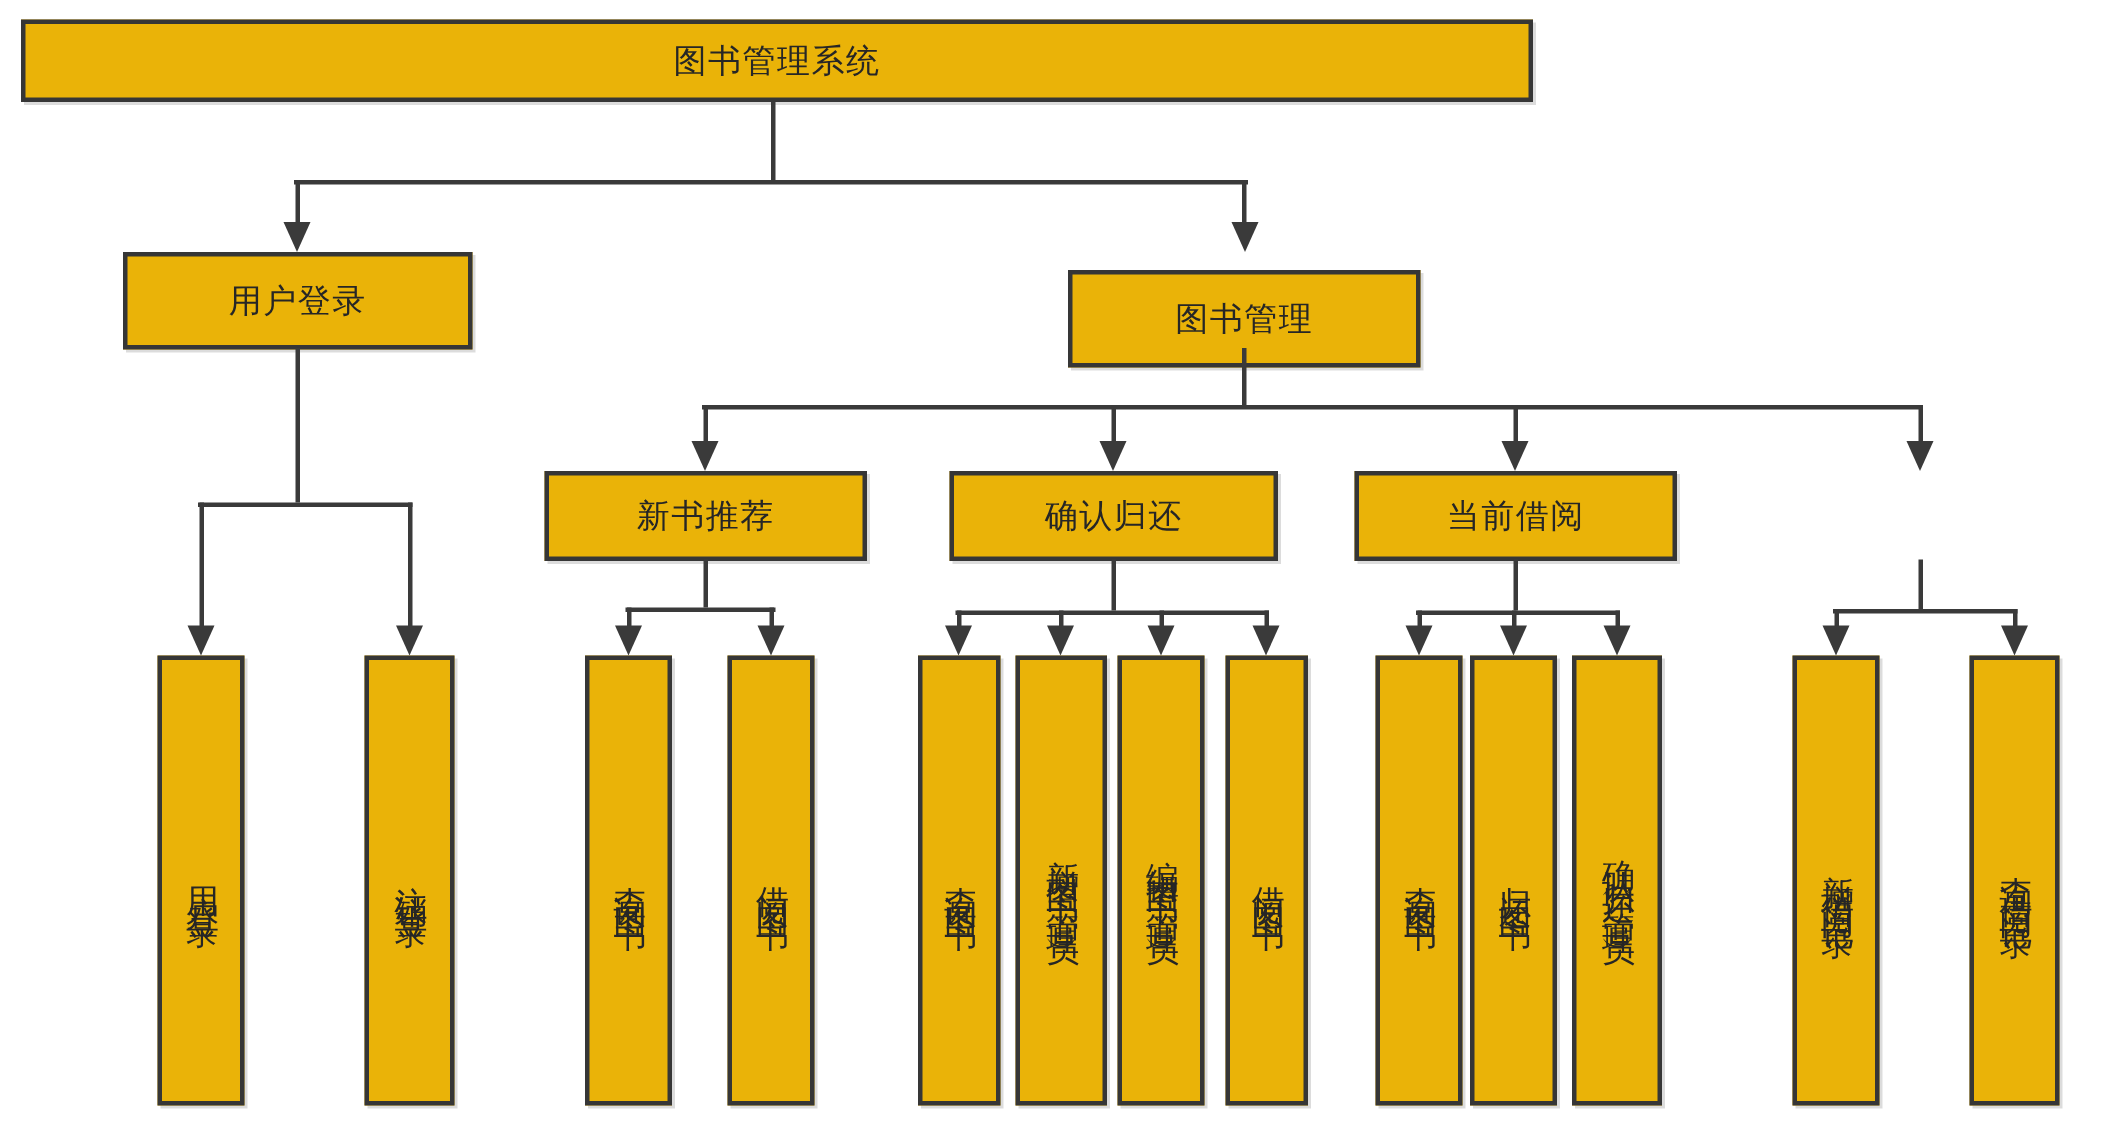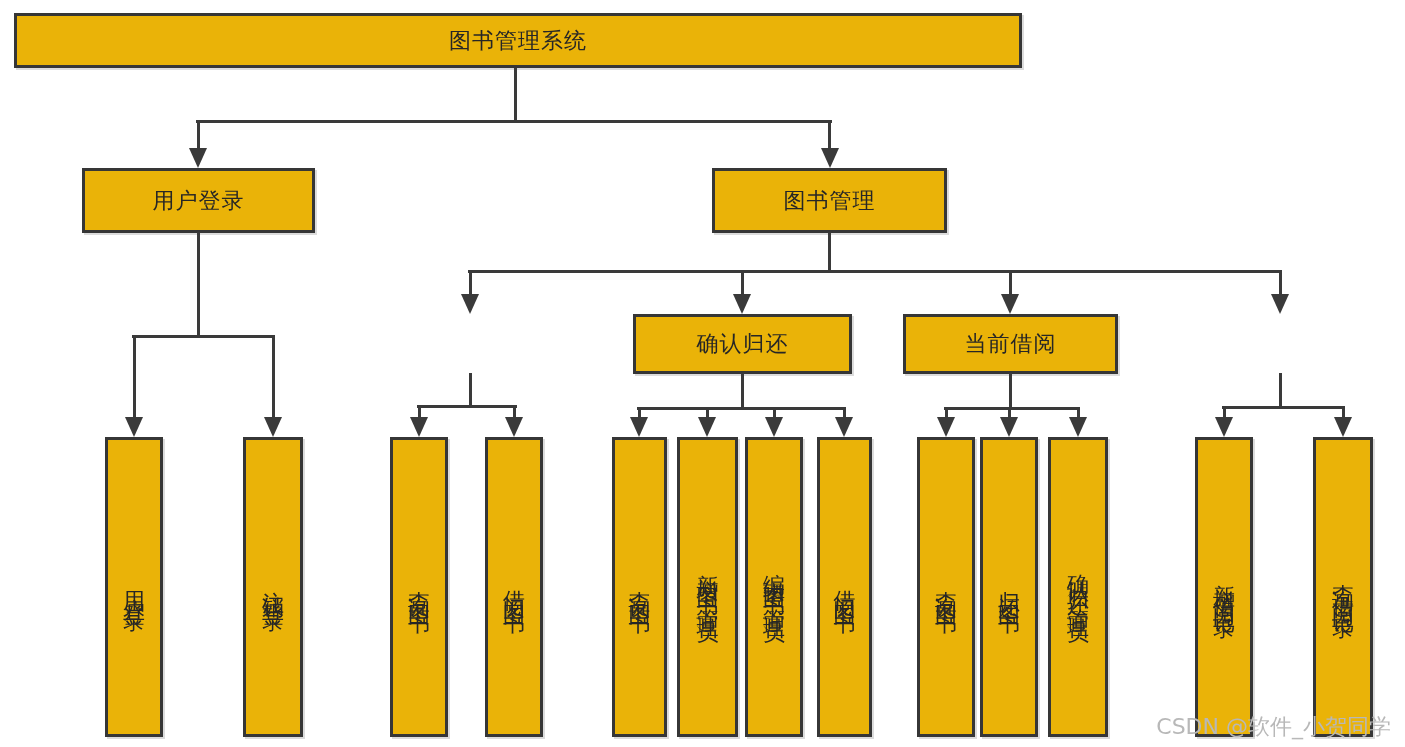--- a/index.html
+++ b/index.html
@@ -46,24 +46,27 @@
 
 <div class="stage">
 
   <div class="box hbox" style="left:14px;top:13px;width:1008px;height:55px;">
     <span>图书管理系统</span>
   </div>
 
   <div class="box hbox" style="left:82px;top:168px;width:233px;height:65px;">
     <span>用户登录</span>
   </div>
-  <div class="box hbox" style="left:712px;top:168px;width:235px;height:65px;">
+  <div class="box hbox" style="left:712px;top:180px;width:235px;height:65px;">
     <span>图书管理</span>
   </div>
 
+  <div class="box hbox" style="left:363px;top:314px;width:215px;height:60px;">
+    <span>新书推荐</span>
+  </div>
   <div class="box hbox" style="left:633px;top:314px;width:219px;height:60px;">
     <span>确认归还</span>
   </div>
   <div class="box hbox" style="left:903px;top:314px;width:215px;height:60px;">
     <span>当前借阅</span>
   </div>
 
   <div class="box vbox" style="left:105px;top:437px;width:58px;height:300px;">
     <span>用户登录</span>
   </div>
@@ -156,15 +159,14 @@
   <div class="vline" style="left:1077px;top:407px;height:12px;"></div>
   <div class="arrow" style="left:1069px;top:417px;"></div>
 
   <div class="vline" style="left:1279px;top:373px;height:33px;"></div>
   <div class="hline" style="left:1222px;top:406px;width:123px;"></div>
   <div class="vline" style="left:1223px;top:406px;height:13px;"></div>
   <div class="arrow" style="left:1215px;top:417px;"></div>
   <div class="vline" style="left:1342px;top:406px;height:13px;"></div>
   <div class="arrow" style="left:1334px;top:417px;"></div>
 
-  <div class="watermark">CSDN @软件_小贺同学</div>
 
 </div>
 
 </body></html>

